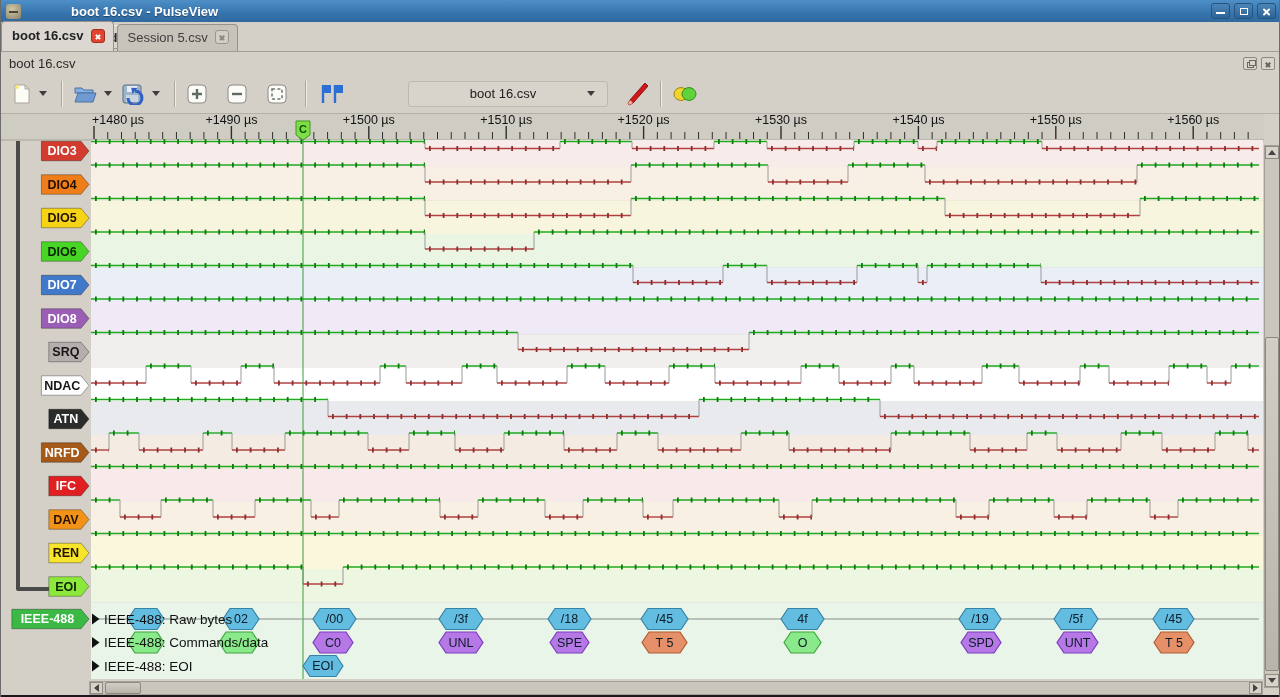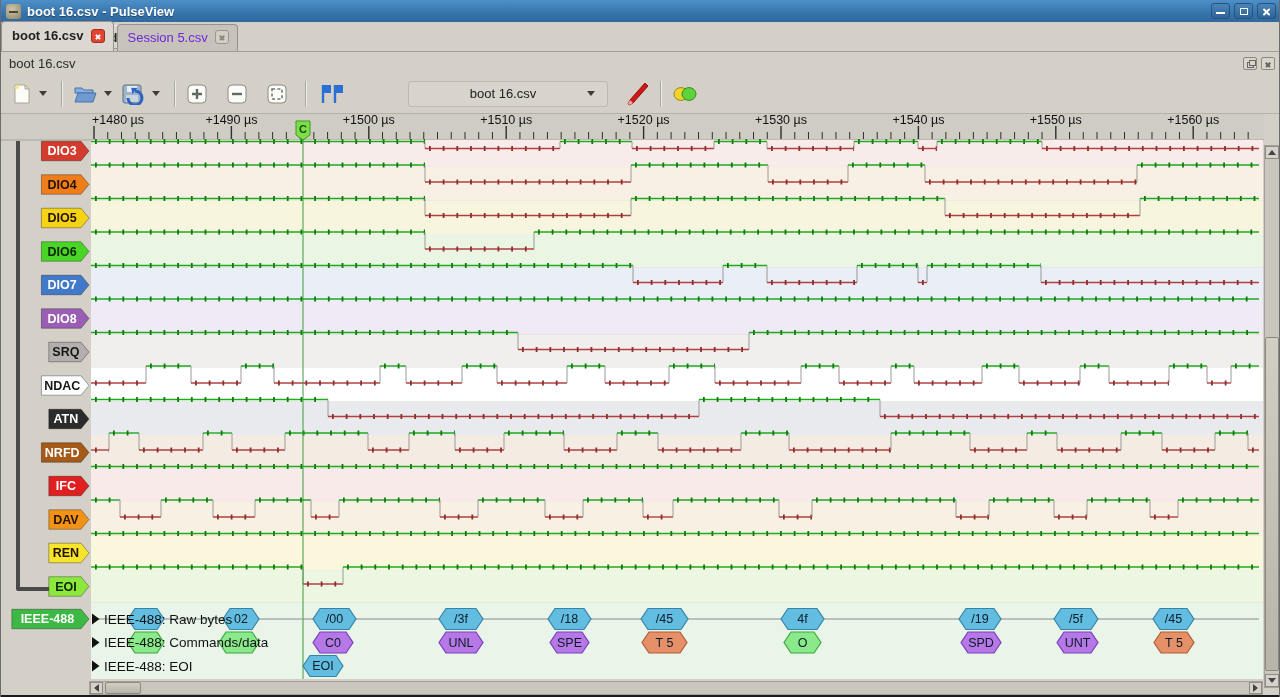--- a/index.html
+++ b/index.html
@@ -8,21 +8,21 @@
   #app {
     position:relative; width:1280px; height:697px; overflow:hidden;
     background:#d4d0c8; border-left:1px solid #6b6b6b; border-right:1px solid #6b6b6b;
   }
   
   .titlebar{position:absolute;left:0;top:0;width:100%;height:22px;
     background:linear-gradient(#4e8fc7,#3674ad 60%,#2f699f);display:flex;align-items:center;}
   .app-icon{width:15px;height:15px;margin:0 6px 0 5px;border-radius:3px;
     background:radial-gradient(circle at 40% 35%,#cfc6a8,#8d8468);position:relative;}
   .app-icon::after{content:"";position:absolute;left:3px;top:7px;width:9px;height:2px;background:#4d4636;}
-  .title-text{color:#fff;font-weight:bold;font-size:13px;text-shadow:0 1px 1px rgba(0,0,0,.4);}
+  .title-text{color:#fff;font-weight:bold;font-size:13px;text-shadow:0 1px 1px rgba(0,0,0,.4);margin-left:44px;}
   .winbtns{position:absolute;right:3px;top:3px;display:flex;gap:4px;}
   .winbtn{width:19px;height:16px;border-radius:3px;background:linear-gradient(#4c86b8,#2e6396);
     border:1px solid #24547f;position:relative;}
   .glyph-min{position:absolute;left:4px;right:4px;bottom:4px;height:2px;background:#fff;}
   .glyph-max{position:absolute;left:5px;top:4px;width:8px;height:7px;border:1.5px solid #fff;}
   .xglyph{position:absolute;inset:0;}
   .xglyph::before,.xglyph::after{content:"";position:absolute;left:4px;right:4px;top:50%;height:2px;background:#fff;border-radius:1px;}
   .xglyph::before{transform:rotate(45deg);} .xglyph::after{transform:rotate(-45deg);}
   
   .tabbar{position:absolute;left:0;top:22px;width:100%;height:30px;background:#d4d0c8;
@@ -30,21 +30,21 @@
   .newdoc{position:absolute;left:6px;top:5px;width:14px;height:17px;background:#fdfdf8;
     border:1px solid #b5b1a9;box-shadow:inset -3px 3px 0 #f0edcf;}
   .reload-btn{position:absolute;left:46px;top:3px;height:24px;padding:0 10px 0 8px;display:flex;align-items:center;gap:6px;
     background:#d9d5cd;border:1px solid #989488;border-top-color:#f2f0ea;border-left-color:#f2f0ea;border-radius:3px;
     font-size:13px;font-weight:bold;color:#2a2a2a;}
   .sphere{width:12px;height:12px;border-radius:50%;background:radial-gradient(circle at 35% 30%,#e8e8e8,#9a9a9a 60%,#6f6f6f);}
   .tools{position:absolute;left:118px;top:6px;width:22px;height:20px;}
   .tab{position:relative;height:27px;margin-right:3px;display:flex;align-items:center;gap:7px;padding:0 8px 2px 10px;
     border:1px solid #96928a;border-bottom:none;border-radius:4px 4px 0 0;font-size:13px;color:#222;}
   .tab.active{height:30px;background:#dcd8d1;font-weight:bold;}
-  .tab.inactive{background:#c7c3bb;color:#6d28d9;}
+  .tab.inactive{background:#c7c3bb;color:#404040;}
   .tab:first-of-type{margin-left:146px;}
   .closebox{width:14px;height:14px;border-radius:3px;position:relative;}
   .closebox.red{background:#df4530;border:1px solid #a52d1c;}
   .closebox.red::before,.closebox.red::after{content:"";position:absolute;left:3px;right:3px;top:50%;height:2px;background:#fff;}
   .closebox.red::before{transform:rotate(45deg);} .closebox.red::after{transform:rotate(-45deg);}
   .closebox.gray{background:#d3cfc7;border:1px solid #9a968e;}
   .closebox.gray::before,.closebox.gray::after{content:"";position:absolute;left:3px;right:3px;top:50%;height:1.6px;background:#8d897f;}
   .closebox.gray::before{transform:rotate(45deg);} .closebox.gray::after{transform:rotate(-45deg);}
   
   .panelheader{position:absolute;left:0;top:53px;width:100%;height:21px;display:flex;align-items:center;

